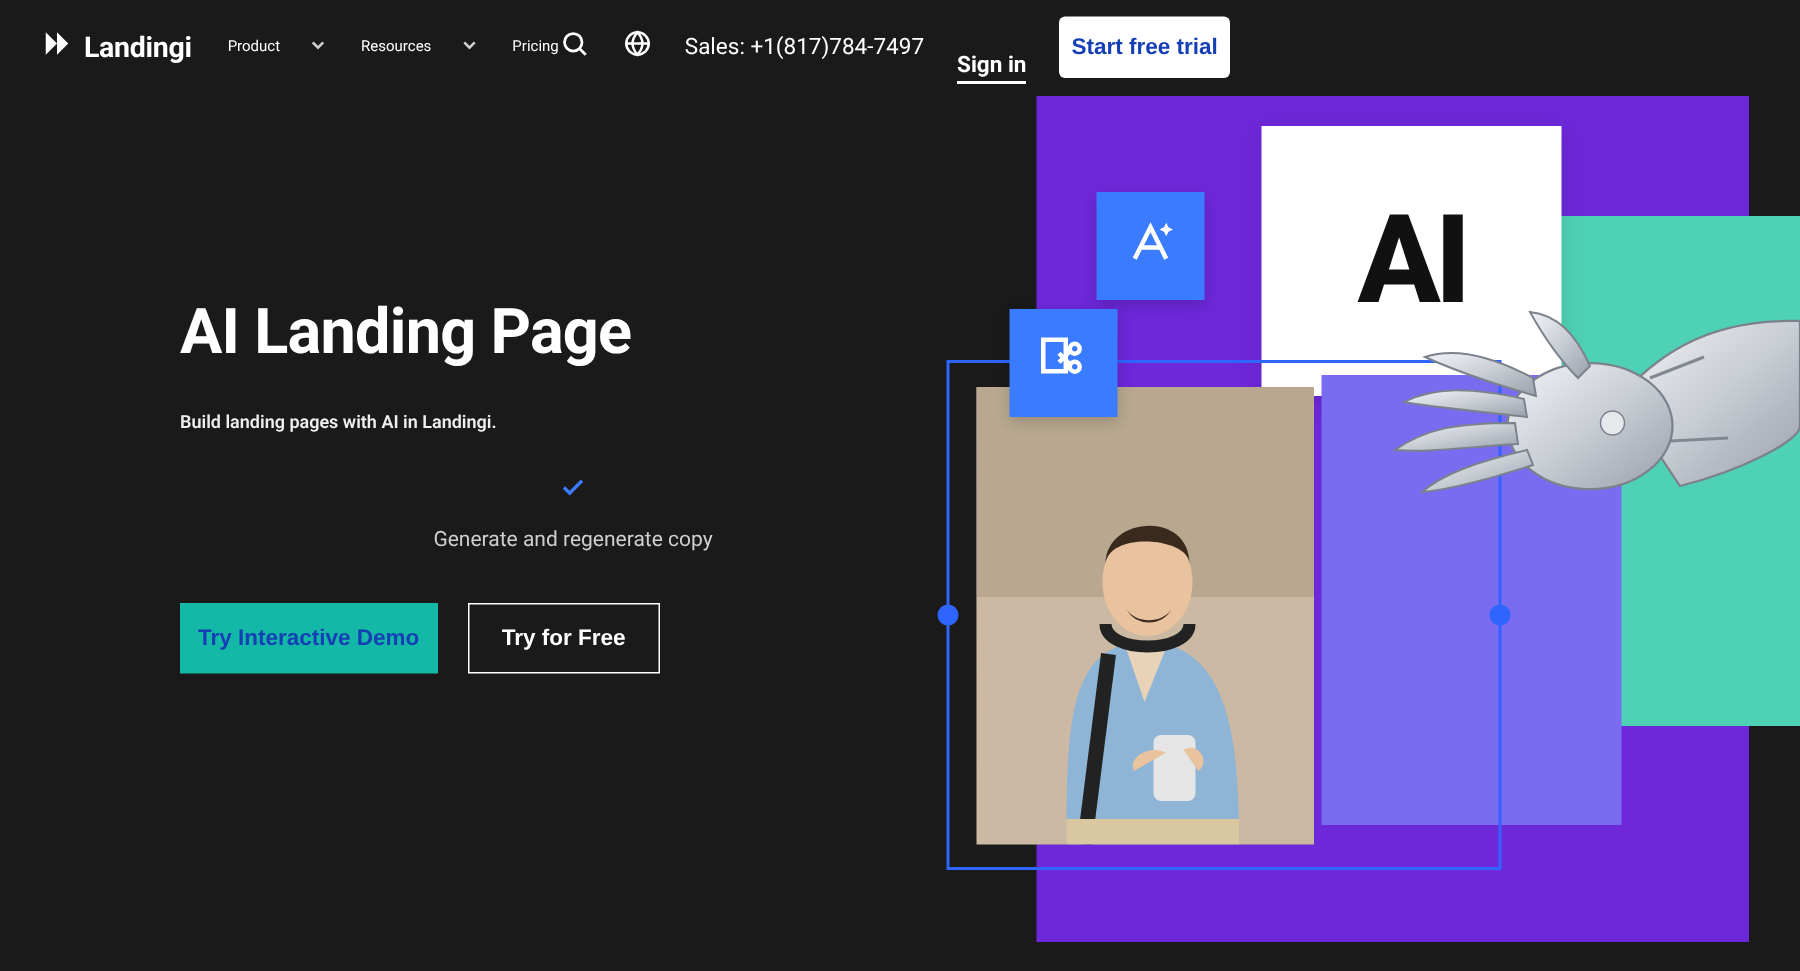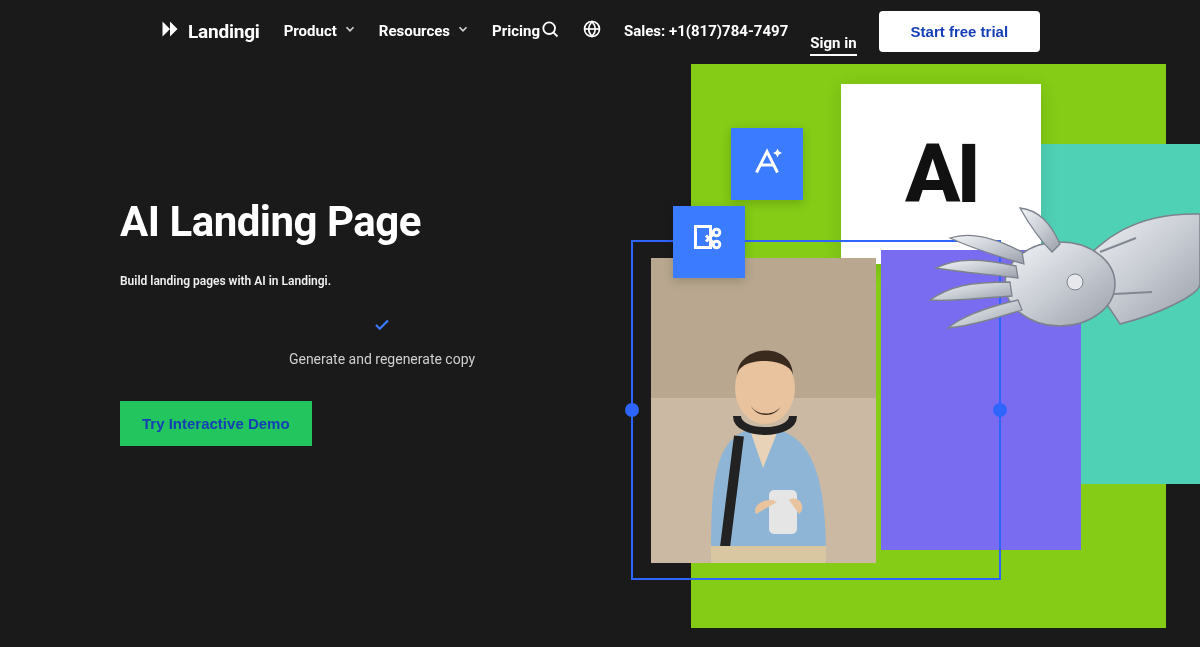--- a/index.html
+++ b/index.html
@@ -10,21 +10,21 @@
     font-family: -apple-system, BlinkMacSystemFont, "Segoe UI", Roboto, sans-serif;
     color: #fff;
     overflow: hidden;
     border-radius: 12px;
   }
 
   
   .header {
     display: flex;
     align-items: center;
-    justify-content: center;
+    justify-content: flex-start;
     padding: 12px 28px;
     height: 62px;
   }
   .header-left {
     display: flex;
     align-items: center;
     gap: 24px;
   }
   .logo {
     display: flex;
@@ -36,53 +36,53 @@
   }
   .logo svg { width: 20px; height: 20px; }
   .nav {
     display: flex;
     align-items: center;
     gap: 22px;
   }
   .nav-item {
     display: flex;
     align-items: center;
-    gap: 6px;
-    font-size: 15px;
-    font-weight: 700;
+    gap: 18px;
+    font-size: 10px;
+    font-weight: 400;
     color: #fff;
     cursor: pointer;
   }
   .nav-item svg { width: 14px; height: 14px; stroke: #cfcfcf; }
 
   .header-right {
     display: flex;
     align-items: center;
     gap: 22px;
   }
   .icon-btn {
     width: 20px; height: 20px;
     display: flex; align-items: center; justify-content: center;
     cursor: pointer;
   }
   .icon-btn svg { width: 20px; height: 20px; stroke: #fff; fill: none; }
-  .sales-phone { font-size: 15px; font-weight: 700; }
+  .sales-phone { font-size: 15px; font-weight: 400; }
   .signin {
     font-size: 15px; font-weight: 700;
     border-bottom: 2px solid #fff;
     padding-bottom: 2px;
     cursor: pointer;
     margin-top: 28px;
   }
   .cta-btn {
     background: #fff;
     color: #153fb5;
     font-weight: 700;
     font-size: 15px;
-    padding: 12px 32px;
+    padding: 12px 8px;
     border-radius: 4px;
     cursor: pointer;
     border: none;
   }
 
   
   .hero {
     display: flex;
     padding: 0 0 0 120px;
     height: 580px;
@@ -118,44 +118,44 @@
     color: #cfcfcf;
     margin-bottom: 10px;
     flex-direction: column;
   }
   .feature-item svg { width: 18px; height: 18px; stroke: #3a7bff; flex-shrink: 0; }
   .hero-actions {
     display: flex;
     gap: 20px;
   }
   .btn-primary {
-    background: #22c55e;
+    background: #14b8a6;
     color: #153fb5;
     font-weight: 700;
     font-size: 15px;
-    padding: 14px 22px;
+    padding: 14px 12px;
     border: none;
     cursor: pointer;
   }
   .btn-secondary {
     background: transparent;
     color: #fff;
     font-weight: 700;
     font-size: 15px;
     padding: 14px 22px;
     border: 1px solid #fff;
     cursor: pointer;
   }
 
   
   .graphic {
     position: relative;
     width: 475px;
     height: 564px;
-    background: #84cc16;
+    background: #6d28d9;
     margin-top: 2px;
     margin-left: auto;
     margin-right: 34px;
     overflow: visible;
   }
   .teal-block {
     position: absolute;
     right: -34px;
     top: 80px;
     width: 180px;
@@ -307,20 +307,21 @@
     <ul class="feature-list">
       <li class="feature-item">
         <span><svg viewBox="0 0 24 24" stroke-width="3" fill="none">
               <polyline points="4 12 9 17 20 6"></polyline>
             </svg></span>
         <span>Generate and regenerate copy</span>
       </li>
     </ul>
     <div class="hero-actions">
       <button class="btn-primary">Try Interactive Demo</button>
+      <button class="btn-secondary">Try for Free</button>
     </div>
   </div>
 
   <div class="graphic">
     <div class="teal-block"></div>
     <div class="ai-card">
       <span class="ai-text">AI</span>
     </div>
     <div class="purple-block"></div>
     <div class="blue-frame"></div>

